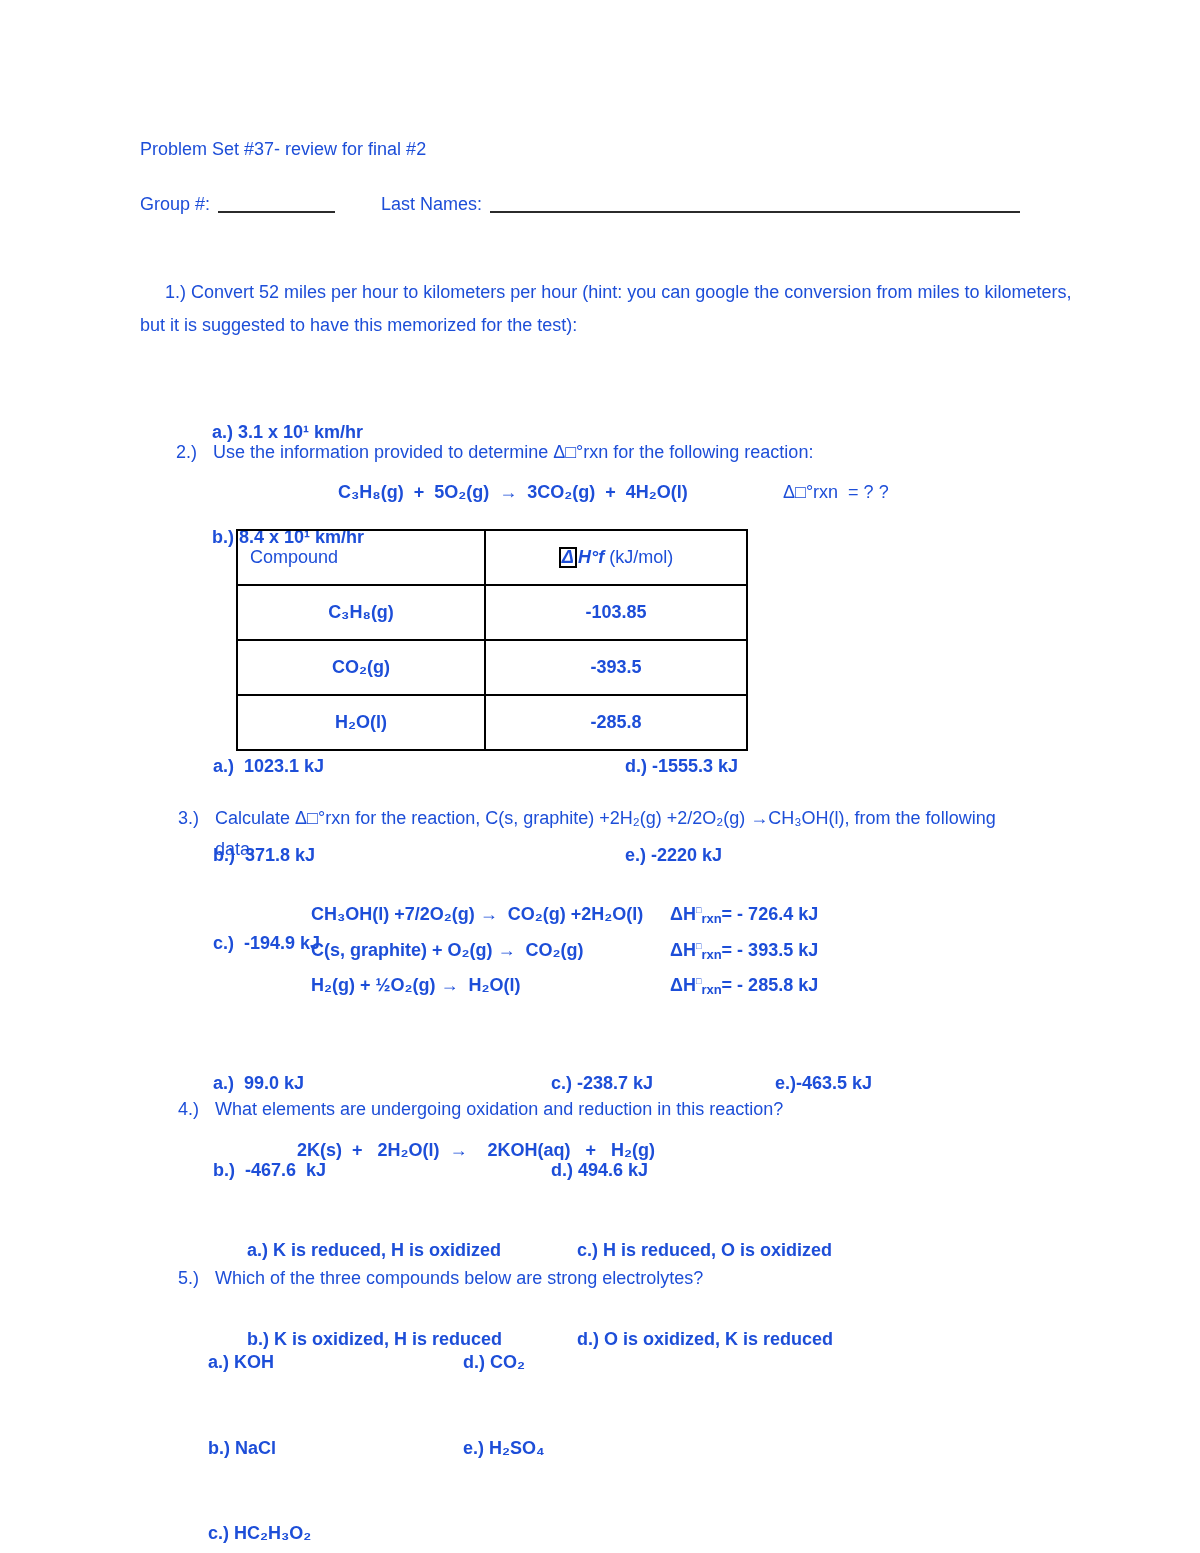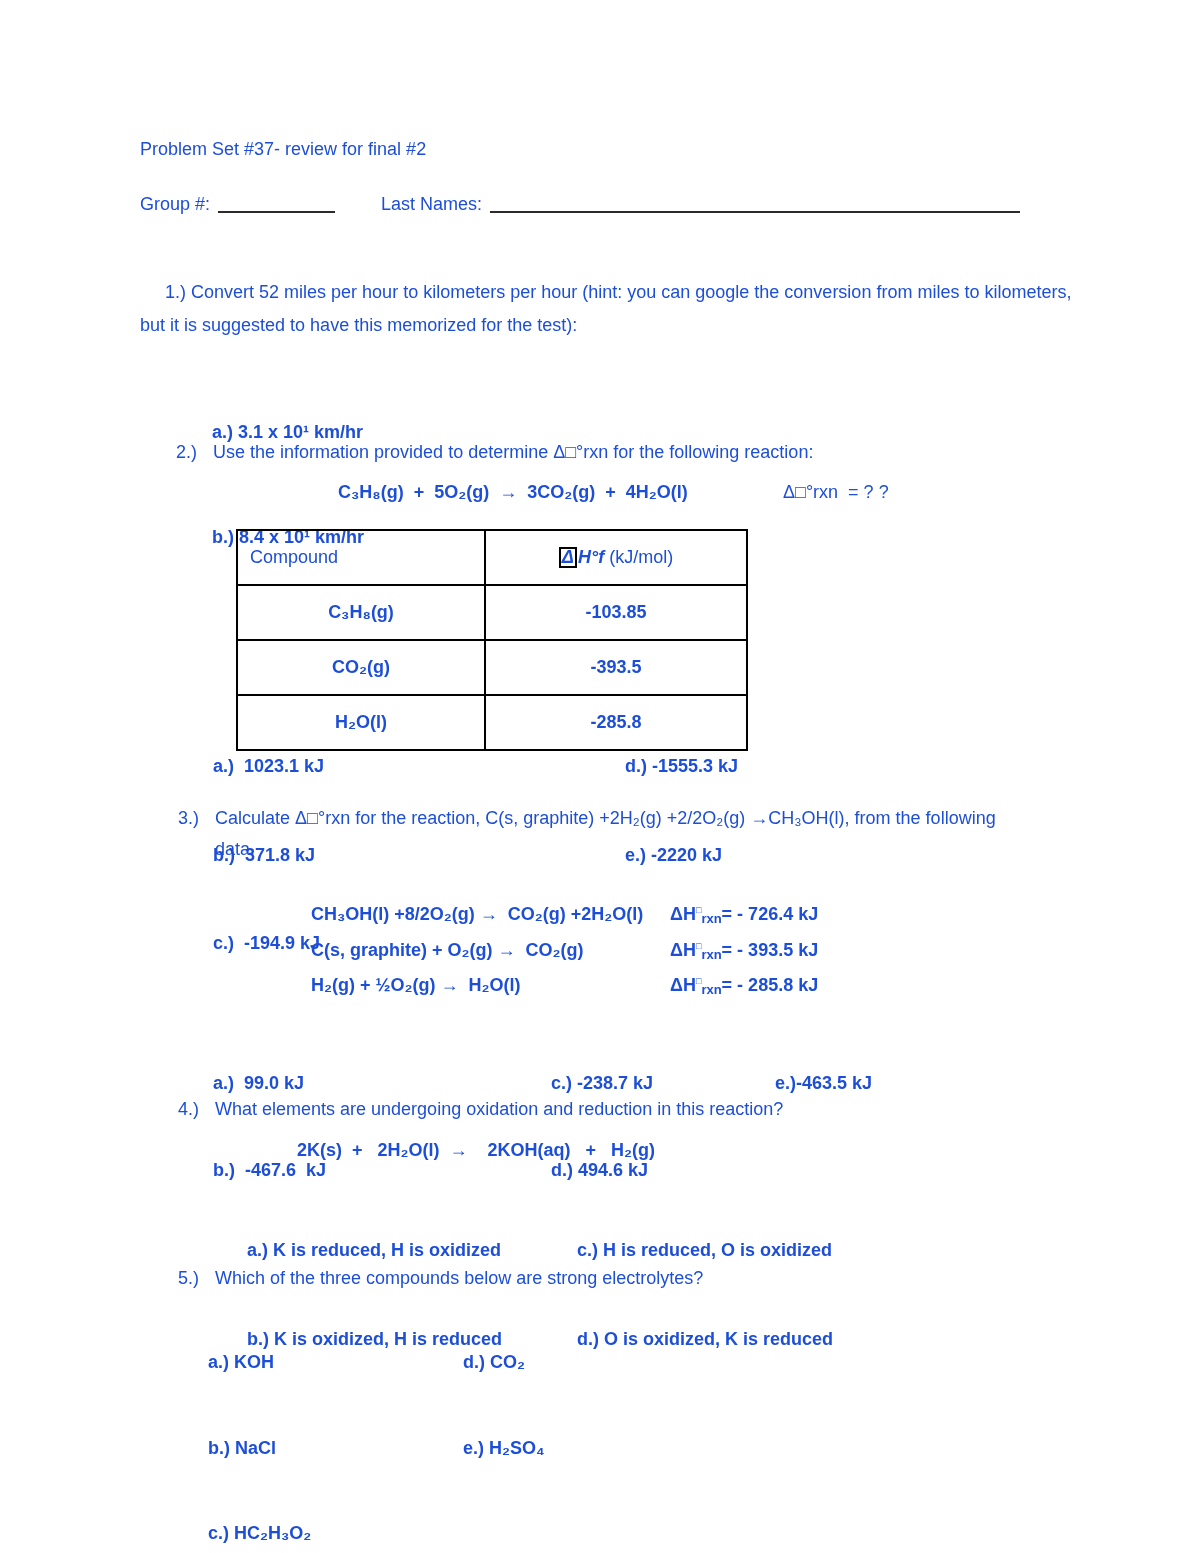--- a/index.html
+++ b/index.html
@@ -123,21 +123,21 @@
     <div>e.) -2220 kJ</div>
   </div>
 
   <div class="abs qhead" id="q3-head">
     <span class="qnum">3.)</span>
     <div class="qprompt">Calculate Δ□°rxn for the reaction, C(s, graphite) +2H₂(g) +2/2O₂(g) →CH₃OH(l), from the following data.</div>
   </div>
 
   <div class="abs" id="q3-eqs">
     <div class="eqrow">
-      <span class="eq">CH₃OH(l) +8/2O₂(g) →  CO₂(g) +2H₂O(l)</span><span class="dh"><span>ΔH</span><span class="dsup">□</span><span class="dsub">rxn</span><span class="pre">= - 726.4 kJ</span></span>
+      <span class="eq">CH₃OH(l) +7/2O₂(g) →  CO₂(g) +2H₂O(l)</span><span class="dh"><span>ΔH</span><span class="dsup">□</span><span class="dsub">rxn</span><span class="pre">= - 726.4 kJ</span></span>
     </div>
     <div class="eqrow">
       <span class="eq">C(s, graphite) + O₂(g) →  CO₂(g)</span><span class="dh"><span>ΔH</span><span class="dsup">□</span><span class="dsub">rxn</span><span class="pre">= - 393.5 kJ</span></span>
     </div>
     <div class="eqrow">
       <span class="eq">H₂(g) + ½O₂(g) →  H₂O(l)</span><span class="dh"><span>ΔH</span><span class="dsup">□</span><span class="dsub">rxn</span><span class="pre">= - 285.8 kJ</span></span>
     </div>
   </div>
 
   <div class="abs optcol" id="q3-col1">

